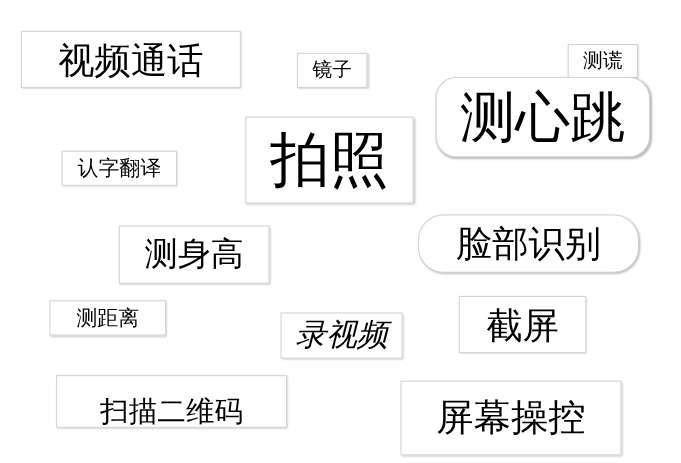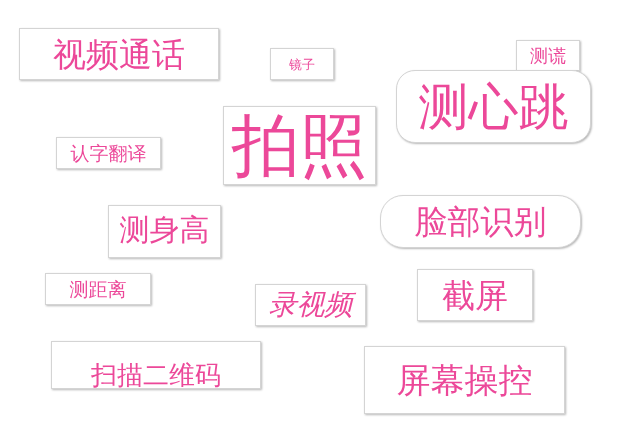--- a/index.html
+++ b/index.html
@@ -16,50 +16,50 @@
     }
     .tag {
       position: absolute;
       box-sizing: border-box;
       background: #ffffff;
       border: 1px solid #d4d4d4;
       box-shadow: 1px 1px 2px rgba(0,0,0,0.28);
       display: flex;
       align-items: center;
       justify-content: center;
-      color: #ec4899;
+      color: #000000;
       white-space: nowrap;
       cursor: pointer;
       line-height: 1;
     }
     .tag span { display: block; }
   </style>
 </head>
 <body>
 
 <div id="cloud">
   <div class="tag" style="left: 19px; top: 28px; width: 200px; height: 52px; font-size: 33px;">
       <span>视频通话</span>
     </div>
-  <div class="tag" style="left: 270px; top: 48px; width: 64px; height: 32px; font-size: 13px;">
+  <div class="tag" style="left: 270px; top: 48px; width: 64px; height: 32px; font-size: 18px;">
       <span>镜子</span>
     </div>
   <div class="tag" style="left: 516px; top: 40px; width: 64px; height: 31px; font-size: 18px;">
       <span>测谎</span>
     </div>
   <div class="tag" style="left: 396px; top: 70px; width: 195px; height: 73px; font-size: 50px; border-radius: 19px;">
       <span>测心跳</span>
     </div>
-  <div class="tag" style="left: 223px; top: 106px; width: 153px; height: 79px; font-size: 68px;">
+  <div class="tag" style="left: 223px; top: 106px; width: 153px; height: 79px; font-size: 54px;">
       <span>拍照</span>
     </div>
   <div class="tag" style="left: 56px; top: 137px; width: 105px; height: 32px; font-size: 19px;">
       <span>认字翻译</span>
     </div>
-  <div class="tag" style="left: 108px; top: 205px; width: 113px; height: 53px; font-size: 30px; font-family: Liberation Mono, monospace;">
+  <div class="tag" style="left: 108px; top: 205px; width: 137px; height: 53px; font-size: 30px;">
       <span>测身高</span>
     </div>
   <div class="tag" style="left: 380px; top: 195px; width: 201px; height: 53px; font-size: 33px; border-radius: 23px;">
       <span>脸部识别</span>
     </div>
   <div class="tag" style="left: 45px; top: 273px; width: 106px; height: 32px; font-size: 19px;">
       <span>测距离</span>
     </div>
   <div class="tag" style="left: 255px; top: 284px; width: 111px; height: 42px; font-size: 28px; font-style: italic;">
       <span>录视频</span>

